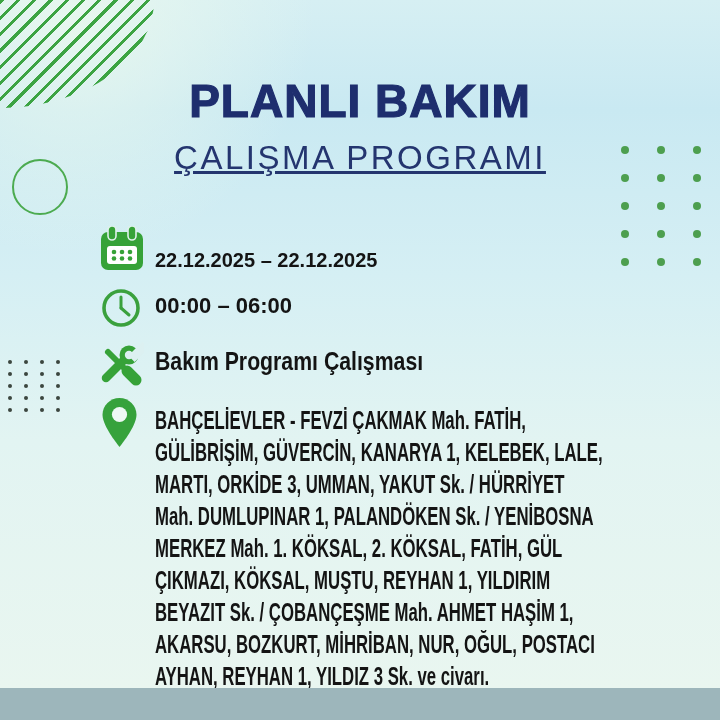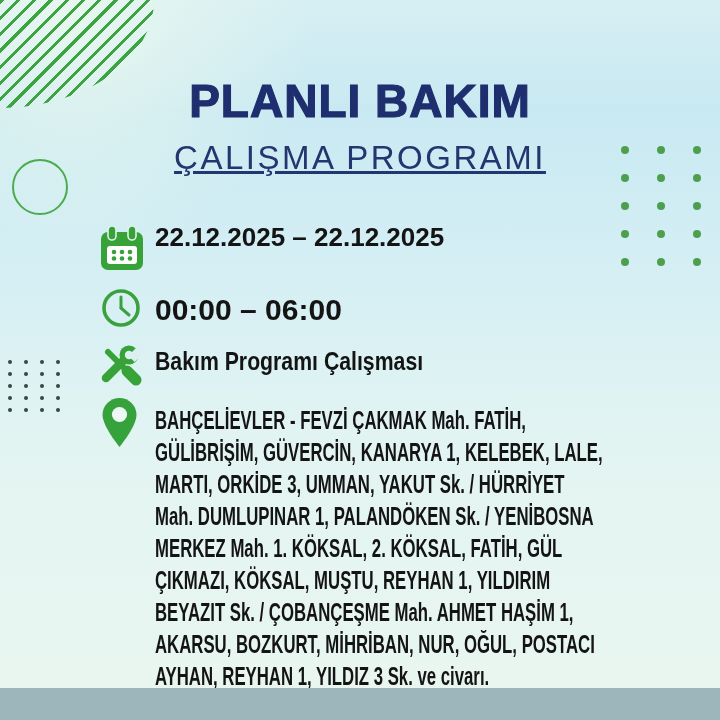--- a/index.html
+++ b/index.html
@@ -24,22 +24,22 @@
   .dots-left span{width:4px;height:4px;border-radius:50%;background:#3b463f;display:block;}
   .dots-right{position:absolute;left:621px;top:146px;display:grid;grid-template-columns:repeat(3,auto);column-gap:28px;row-gap:20px;}
   .dots-right span{width:8px;height:8px;border-radius:50%;background:#4d9f4f;display:block;}
   
   .header{position:absolute;top:74px;left:0;right:0;text-align:center;color:#1e2e6e;}
   .title1{font-size:46px;font-weight:800;letter-spacing:1px;-webkit-text-stroke:1.2px #1e2e6e;}
   .title2{margin-top:11px;font-size:33px;font-weight:400;letter-spacing:2.5px;color:#24356f;text-decoration:underline;}
   
   .icon-abs{position:absolute;z-index:1;}
   .row-text{position:absolute;color:#141414;z-index:2;white-space:nowrap;}
-  .date-text{left:155px;top:222px;font-size:26px;font-weight:600;}
-  .time-text{left:155px;top:293px;font-size:30px;font-weight:600;}
+  .date-text{left:155px;top:249px;font-size:20px;font-weight:600;}
+  .time-text{left:155px;top:293px;font-size:22px;font-weight:600;}
   .work-text{left:155px;top:347px;font-size:25px;font-weight:700;transform:scaleX(.85);transform-origin:0 0;}
   .address{left:155px;top:404px;font-size:25px;font-weight:700;line-height:32px;
     transform:scaleX(.67);transform-origin:0 0;}
   .address div{white-space:nowrap;}
   
   .contact{position:absolute;top:645px;width:96px;text-align:center;z-index:1;}
   .contact .glyph{height:42px;display:flex;align-items:flex-end;justify-content:center;}
   .contact .lbl{margin-top:7px;font-size:13px;font-weight:700;color:#1d2c5f;letter-spacing:.2px;}
   .c1{left:19px;} .c2{left:94px;} .c3{left:179px;}
   .logo{position:absolute;left:594px;top:645px;width:120px;text-align:center;z-index:3;}

